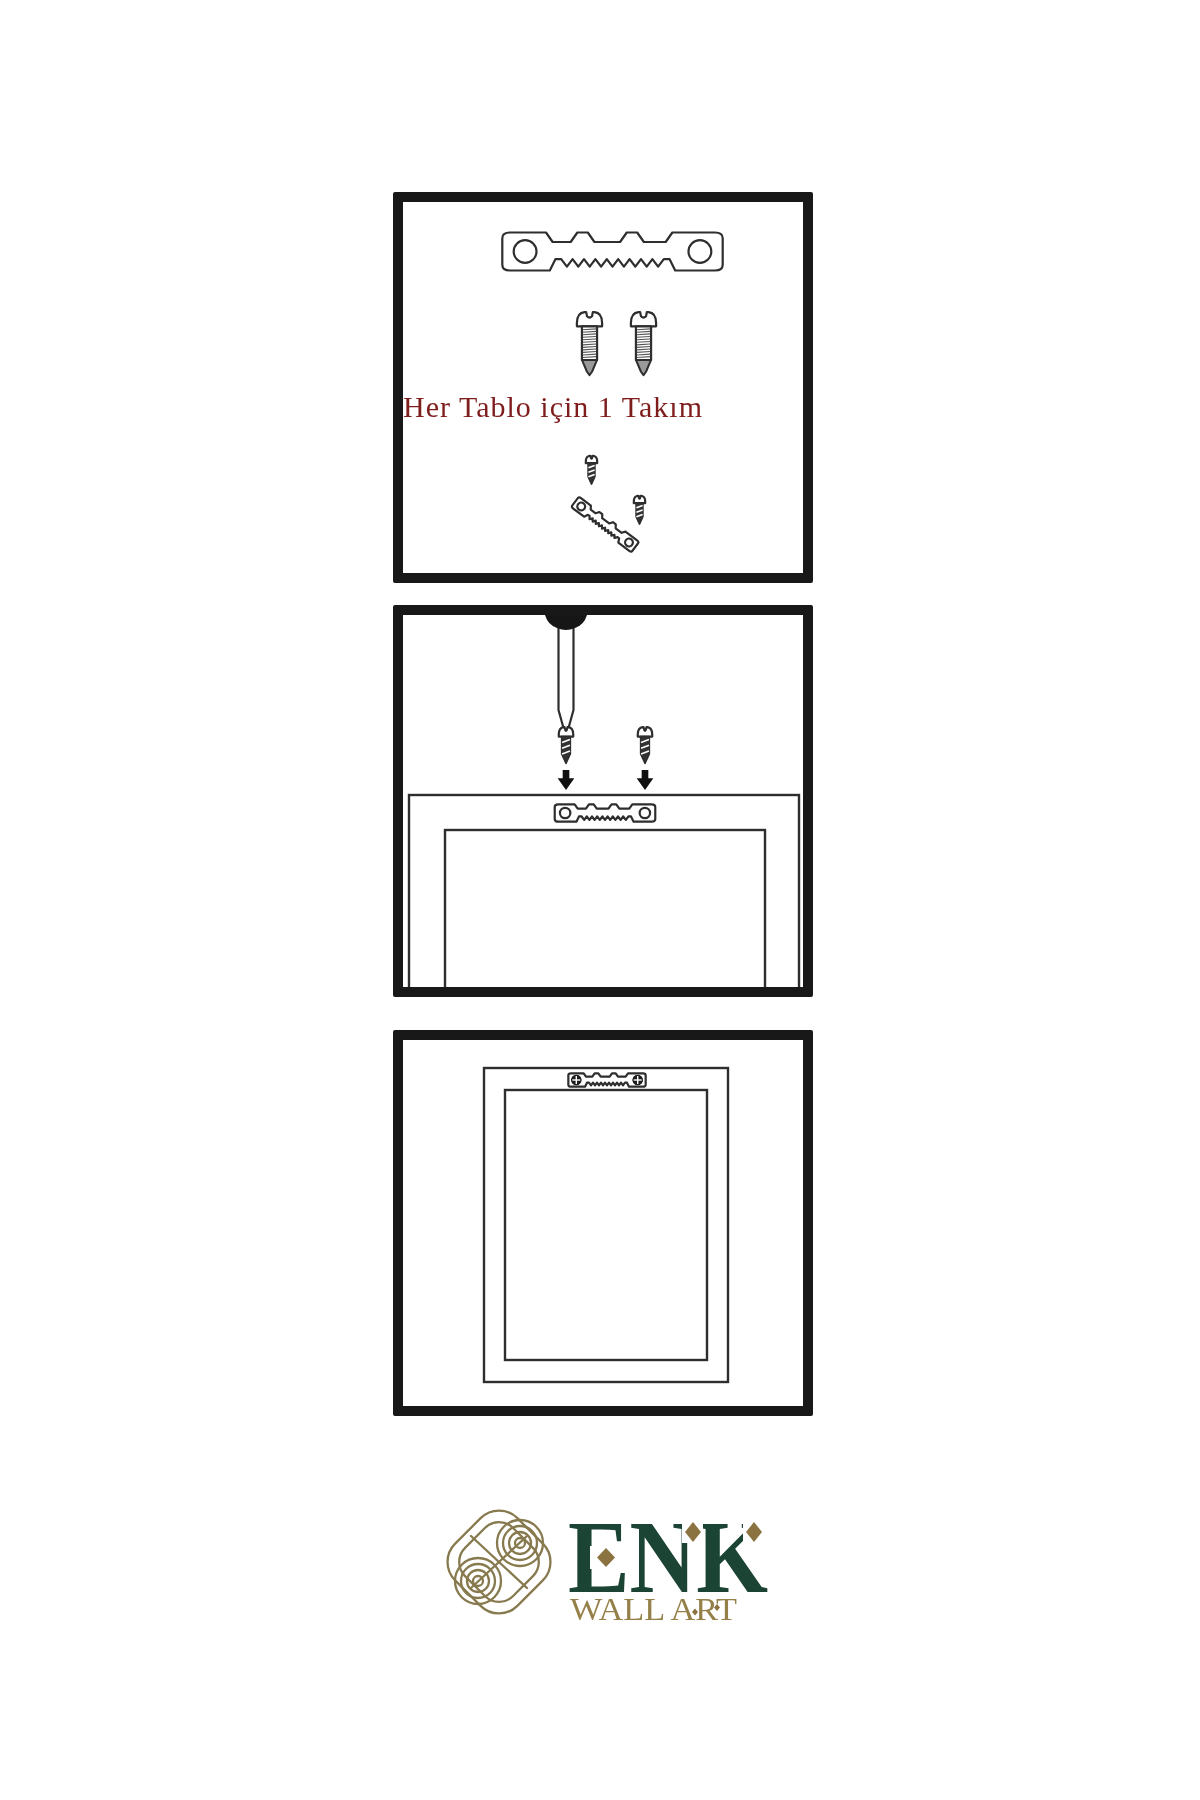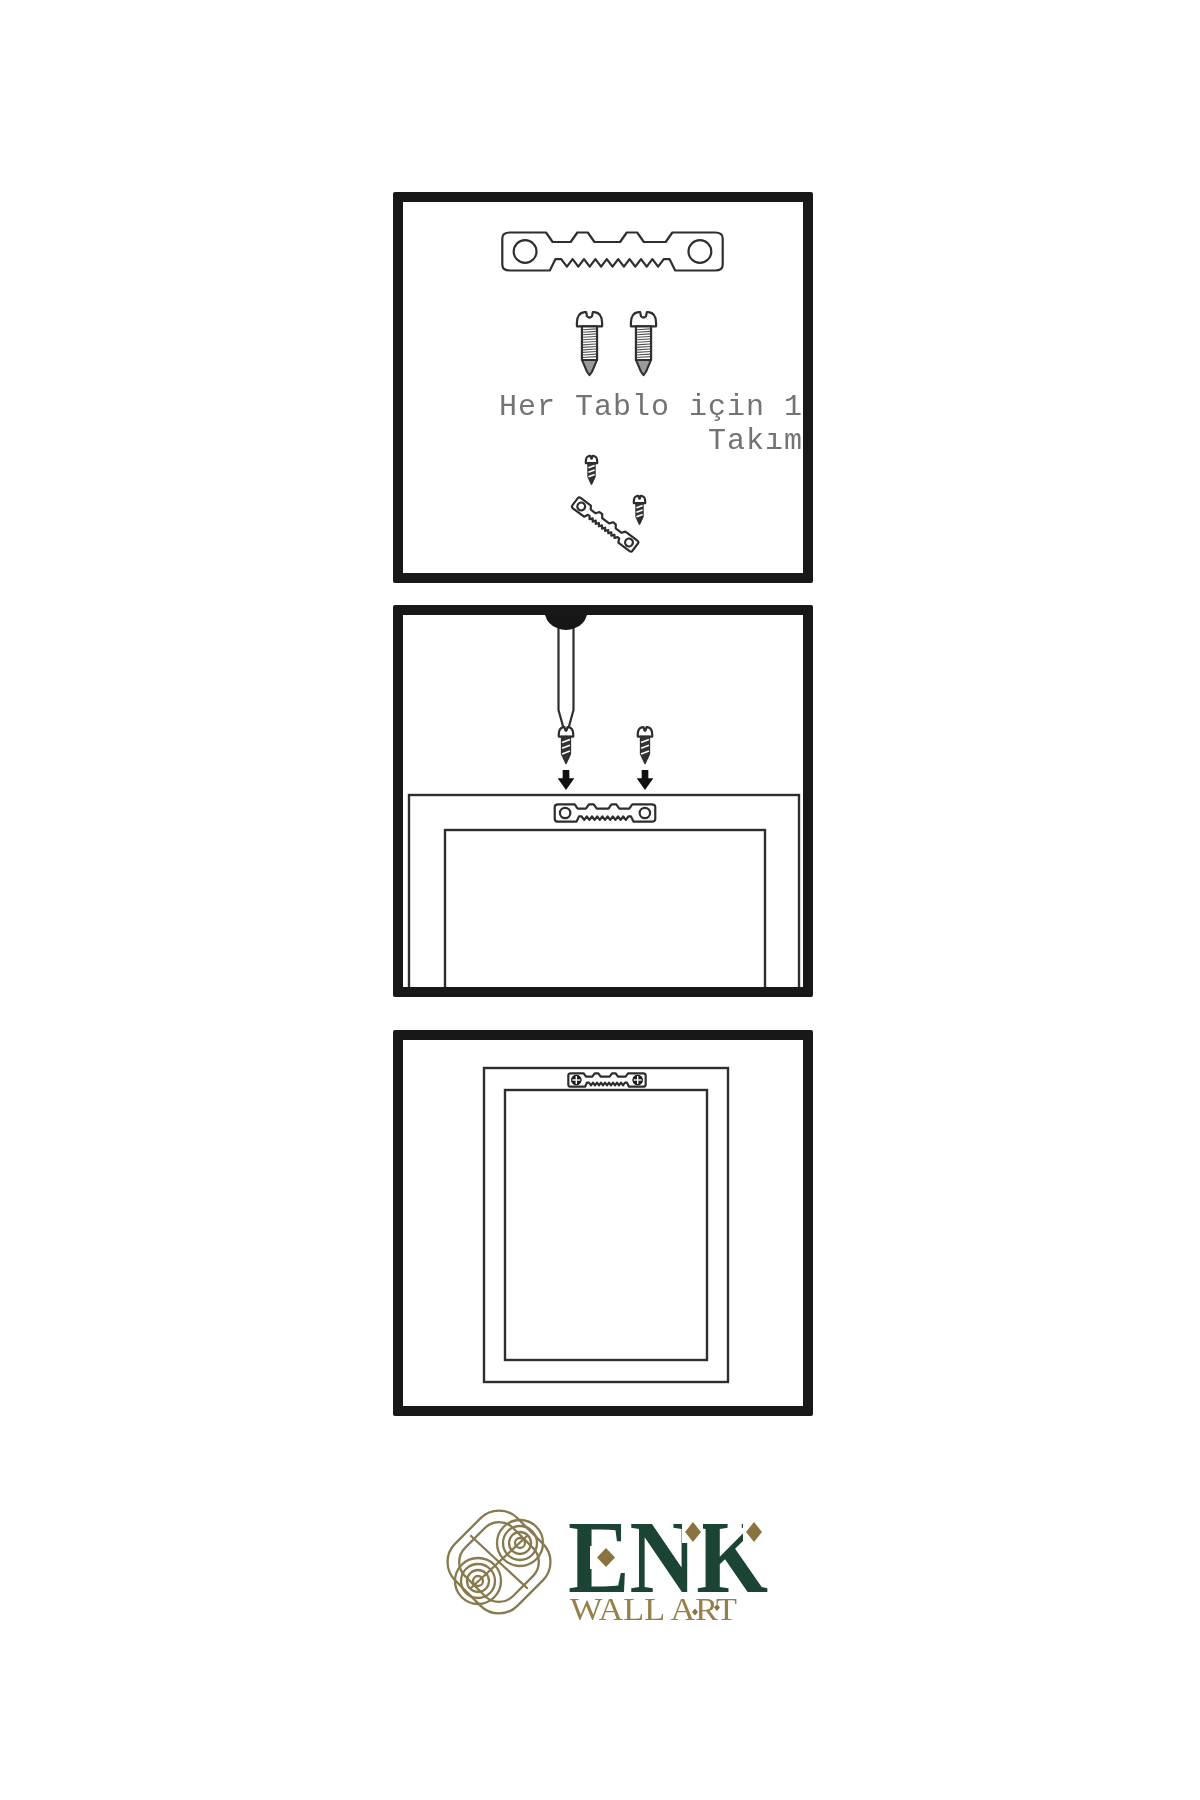--- a/index.html
+++ b/index.html
@@ -12,22 +12,22 @@
     position:absolute; box-sizing:border-box;
     border:10px solid var(--panel-border,#181818);
     background:#ffffff; border-radius:2px;
   }
   .panel > svg { position:absolute; left:0; top:0; display:block; }
   .p1 { left:393px; top:192px;  width:420px; height:391px; }
   .p2 { left:393px; top:605px;  width:420px; height:392px; }
   .p3 { left:393px; top:1030px; width:420px; height:386px; }
   .caption {
     position:absolute; left:0; width:100%; top:188px;
-    text-align:right; font-size:30px; letter-spacing:1px;
-    color:#737373; font-family:Liberation Mono, monospace;
+    text-align:left; font-size:30px; letter-spacing:1px;
+    color:#7f1d1d; font-family:Liberation Serif, serif;
   }
   .brand { position:absolute; left:420px; top:1480px; width:400px; height:200px; }
   .defs-svg { position:absolute; width:0; height:0; overflow:hidden; }
 
   
   .outline   { fill:#ffffff; stroke:var(--ink,#2e2e2e); stroke-width:2.2; stroke-linejoin:round; }
   .thread    { stroke:#555555; stroke-width:1.1; }
   .tip       { fill:#9a9a9a; stroke:var(--ink,#2e2e2e); stroke-width:2; stroke-linejoin:round; }
   .darkmetal { fill:var(--metal-dark,#333333); stroke:var(--ink,#2e2e2e); stroke-width:1.6; stroke-linejoin:round; }
   .hatch     { stroke:#ffffff; stroke-width:1.6; }

